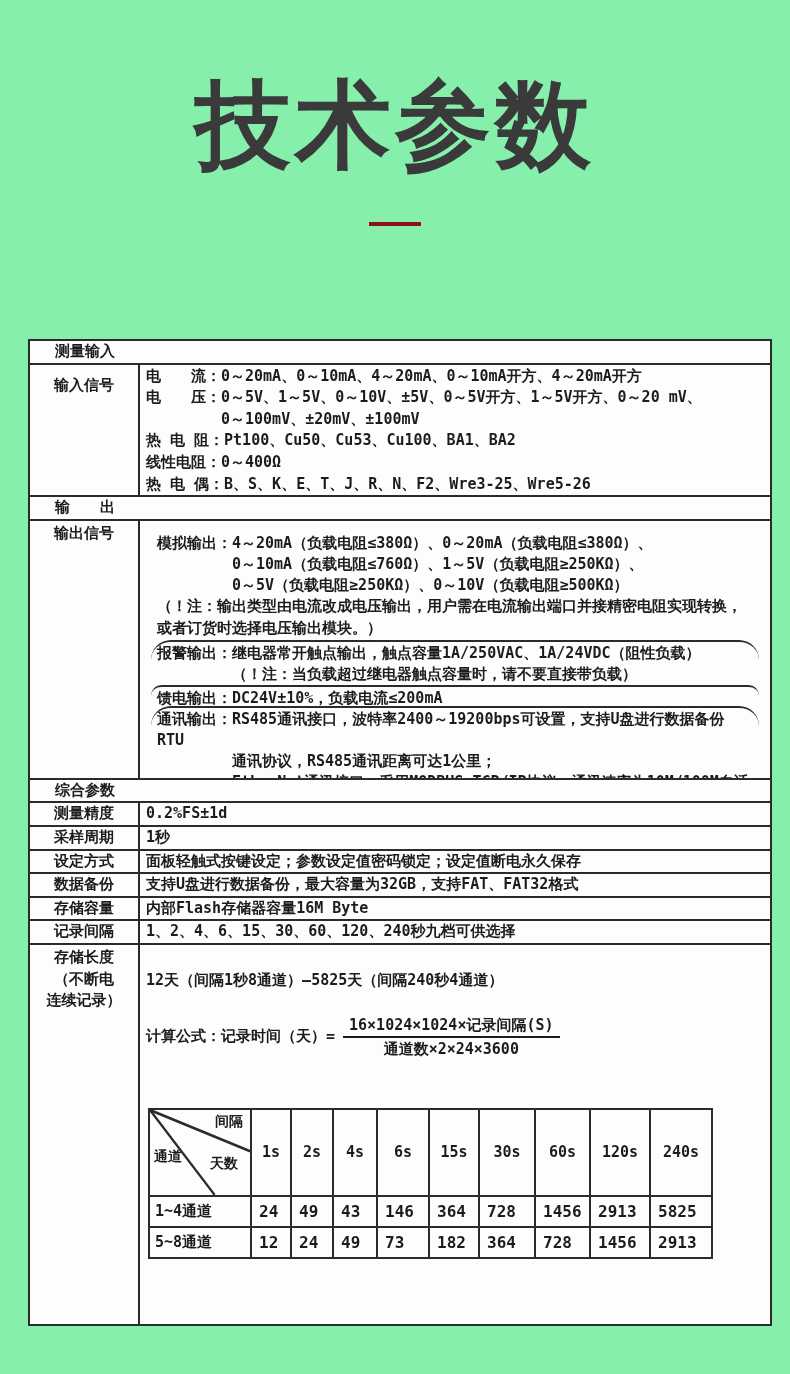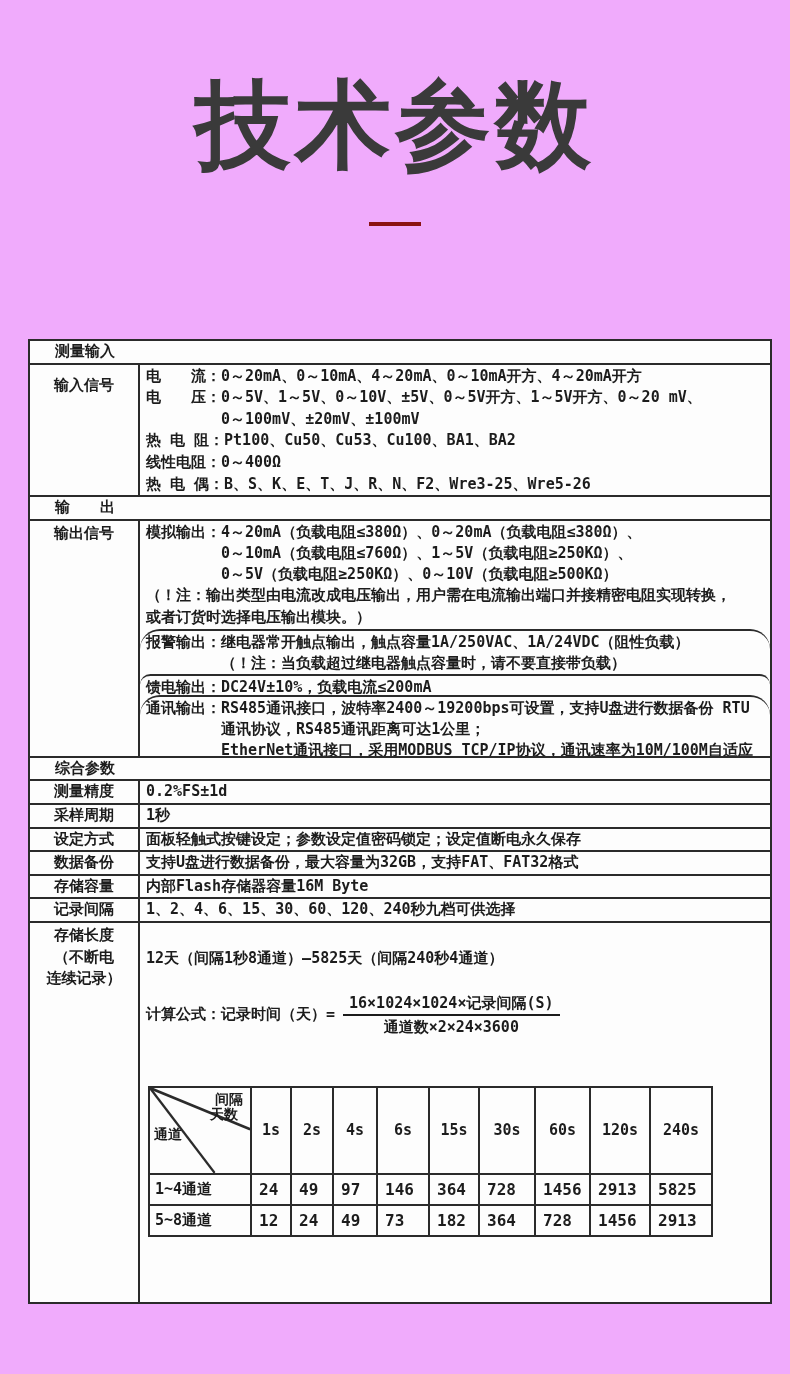--- a/index.html
+++ b/index.html
@@ -1,37 +1,37 @@
 <!DOCTYPE html>
 <html><head>
 <meta charset="utf-8">
 <style>
   * { margin:0; padding:0; box-sizing:border-box; }
   html,body { width:790px; background:#f7f7f7; font-family:"DejaVu Sans", sans-serif; }
-  .page { position:relative; width:790px; height:1374px; background:#f0abfc; overflow:hidden; color:#1c1c1c; }
+  .page { position:relative; width:790px; height:1374px; background:#86efac; overflow:hidden; color:#1c1c1c; }
 
   
   .title-wrap { text-align:center; padding-top:70px; }
   .page-title { font-family:"DejaVu Sans", sans-serif; font-size:96px; font-weight:700;
                 color:#3a3a3a; letter-spacing:4px; line-height:1.15; }
   .title-divider { width:52px; height:4px; background:#8b1212; margin:42px auto 0 auto; }
 
   
   table.spec { position:absolute; left:28px; top:339px; width:744px;
                border-collapse:collapse; table-layout:fixed;
                font-family:"DejaVu Sans Mono","DejaVu Sans",monospace;
                font-size:15px; font-weight:600; color:#1c1c1c; background:#fdfdfd; }
   table.spec td { border:2px solid #2b2b2b; line-height:21.6px; overflow:hidden; }
   td.lbl { text-align:center; vertical-align:middle; padding:0 2px; white-space:pre-line; }
   td.sec { padding-left:25px; vertical-align:middle; }
   td.val { padding:0 4px 0 6px; vertical-align:middle; }
   td.val.multi, td.lbl.vtop { vertical-align:top; }
   td.val.multi { padding-top:1px; }
   .multi { white-space:pre-line; }
-  td.p0 { padding:0; vertical-align:top; }
+  td.p0 { padding:11px; vertical-align:top; }
   .sub { padding:1px 4px 0 6px; line-height:21.2px; white-space:pre-line; }
   .sub + .sub { border-top:2px solid #2b2b2b;border-radius:20px; }
   .sub-analog { height:108px; } .sub-alarm { height:45px; } .sub-feed { height:21px; } .sub-comm { height:61px; }
 
   .h23{height:23px} .h130{height:130px} .h237{height:237px} .h22{height:22px}
   .h65{height:65px} .h252{height:252px}
 
   
   .range-line { height:24px; line-height:24px; }
   .formula { display:flex; align-items:center; height:48px; }
@@ -44,21 +44,21 @@
              font-size:15px; font-weight:600; background:#fdfdfd; }
   table.ch td { border:2px solid #2b2b2b; text-align:center; vertical-align:middle; line-height:17px; }
   table.ch tr.chh { height:62px; }
   table.ch tr.chd { height:31px; }
   table.ch td.chl { text-align:left; padding-left:5px; }
   table.ch td.chv { text-align:left; padding-left:7px; font-size:16px; }
   td.corner { position:relative; padding:0; }
   .corner svg { position:absolute; left:0; top:0; width:100%; height:100%; }
   .corner .ct { position:absolute; font-size:14px; line-height:15px; }
   .ct-top { top:4px; right:7px; }
-  .ct-mid { top:19px; right:12px; }
+  .ct-mid { top:46px; right:12px; }
   .ct-bot { top:39px; left:4px; }
 </style>
 </head>
 <body>
 
 <div class="page">
 
   <div class="title-wrap">
     <div class="page-title">技术参数</div>
     <div class="title-divider"></div>
@@ -172,21 +172,21 @@
             <td>15s</td>
             <td>30s</td>
             <td>60s</td>
             <td>120s</td>
             <td>240s</td>
           </tr>
           <tr class="chd">
             <td class="chl">1~4通道</td>
             <td class="chv">24</td>
             <td class="chv">49</td>
-            <td class="chv">97</td>
+            <td class="chv">43</td>
             <td class="chv">146</td>
             <td class="chv">364</td>
             <td class="chv">728</td>
             <td class="chv">1456</td>
             <td class="chv">2913</td>
             <td class="chv">5825</td>
           </tr>
           <tr class="chd">
             <td class="chl">5~8通道</td>
             <td class="chv">12</td>

